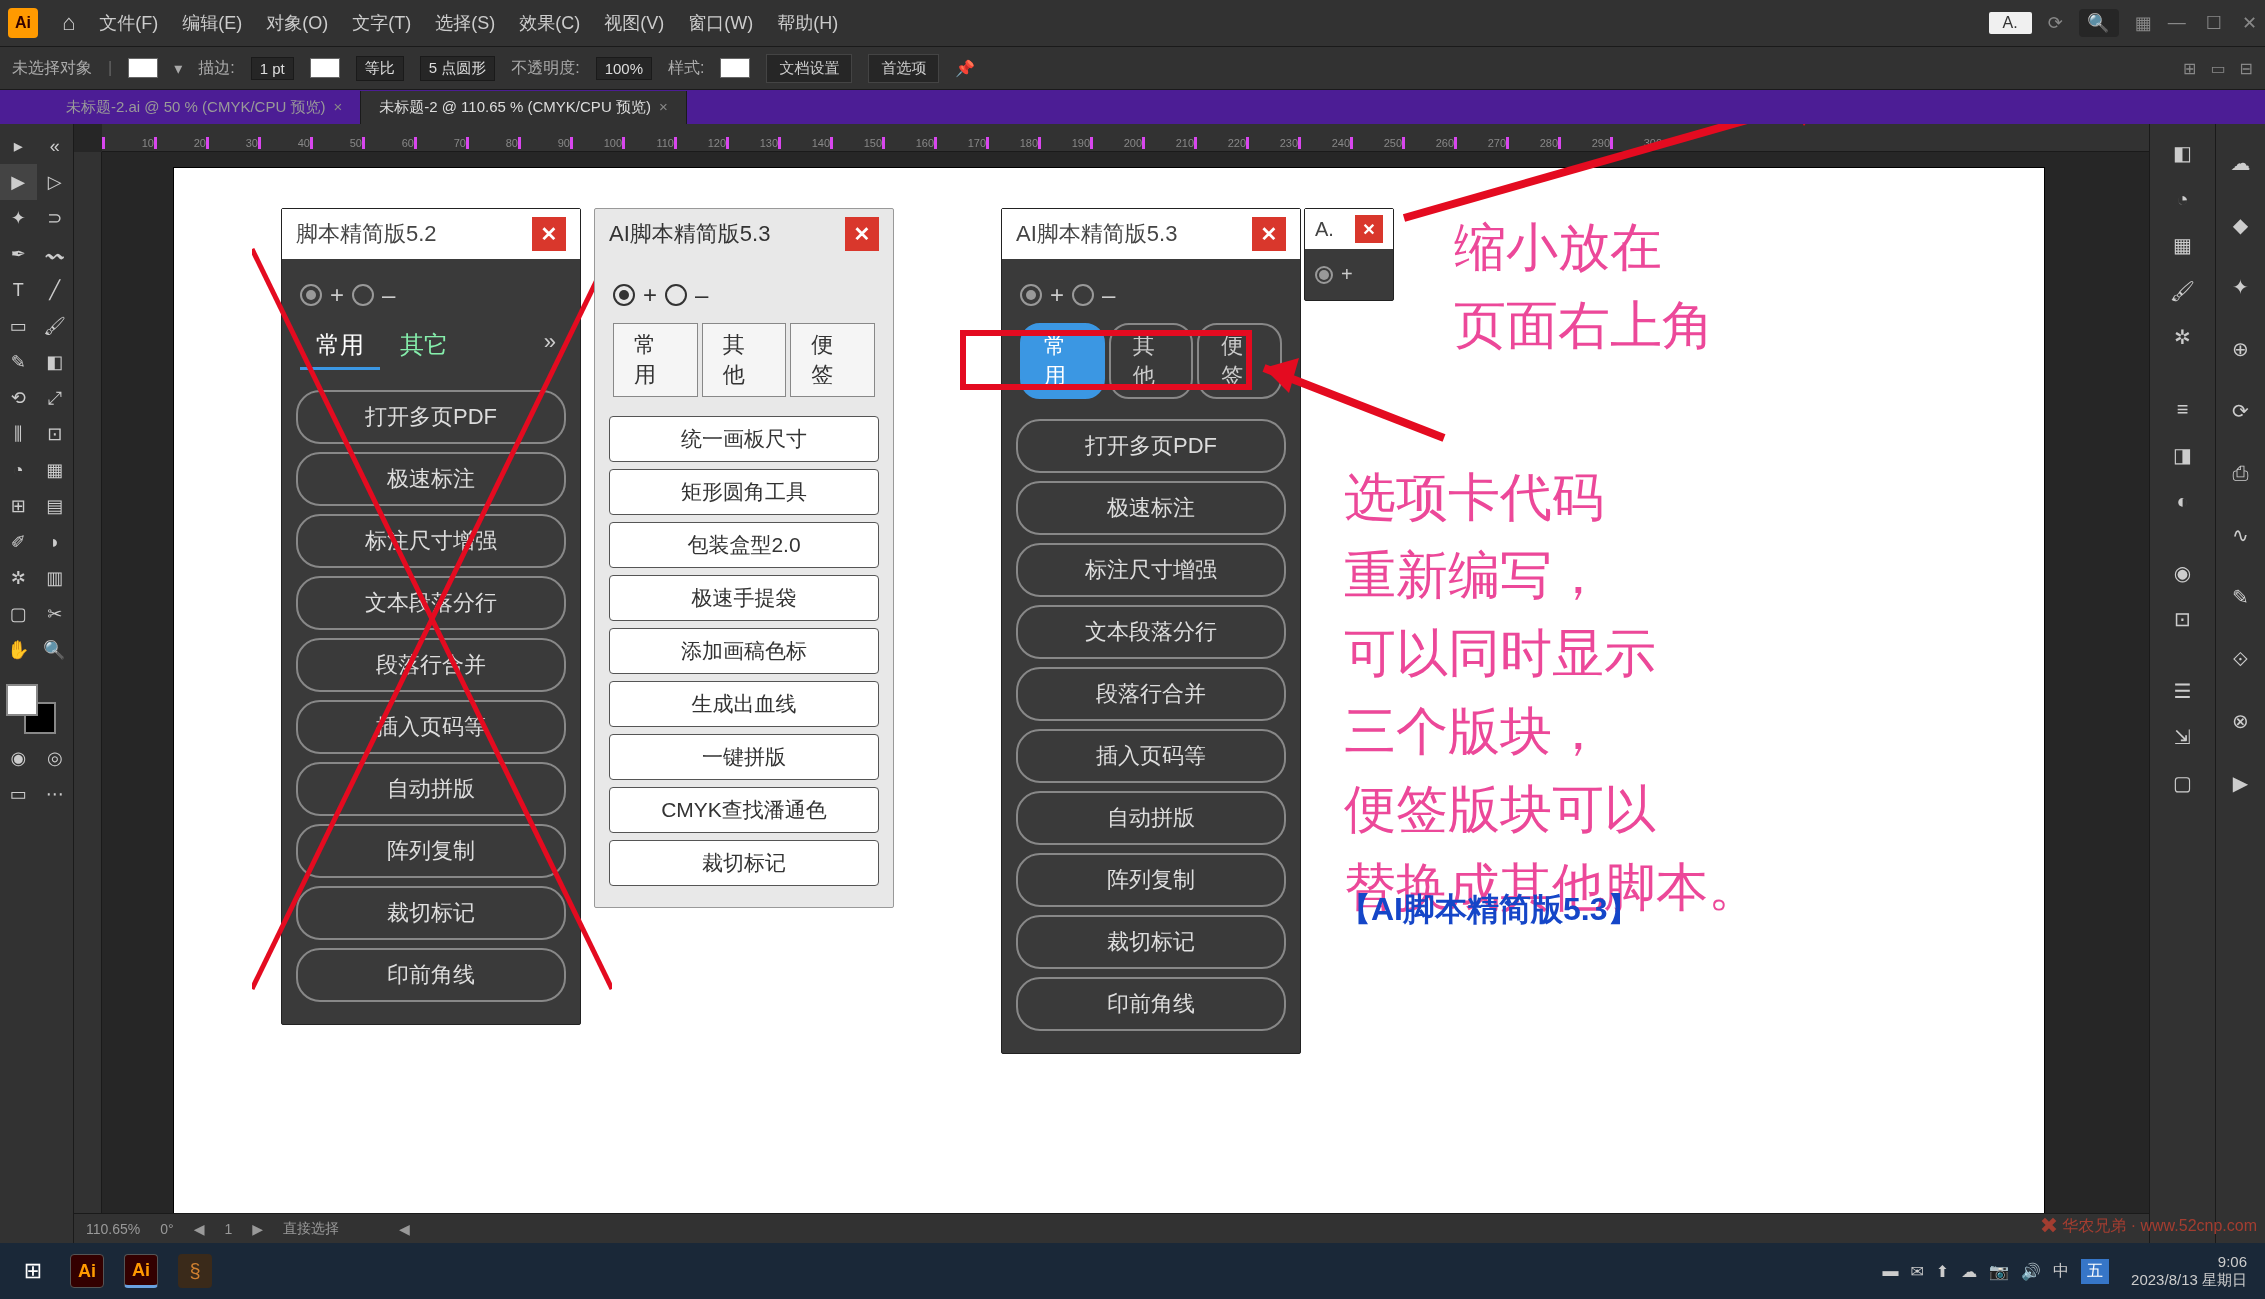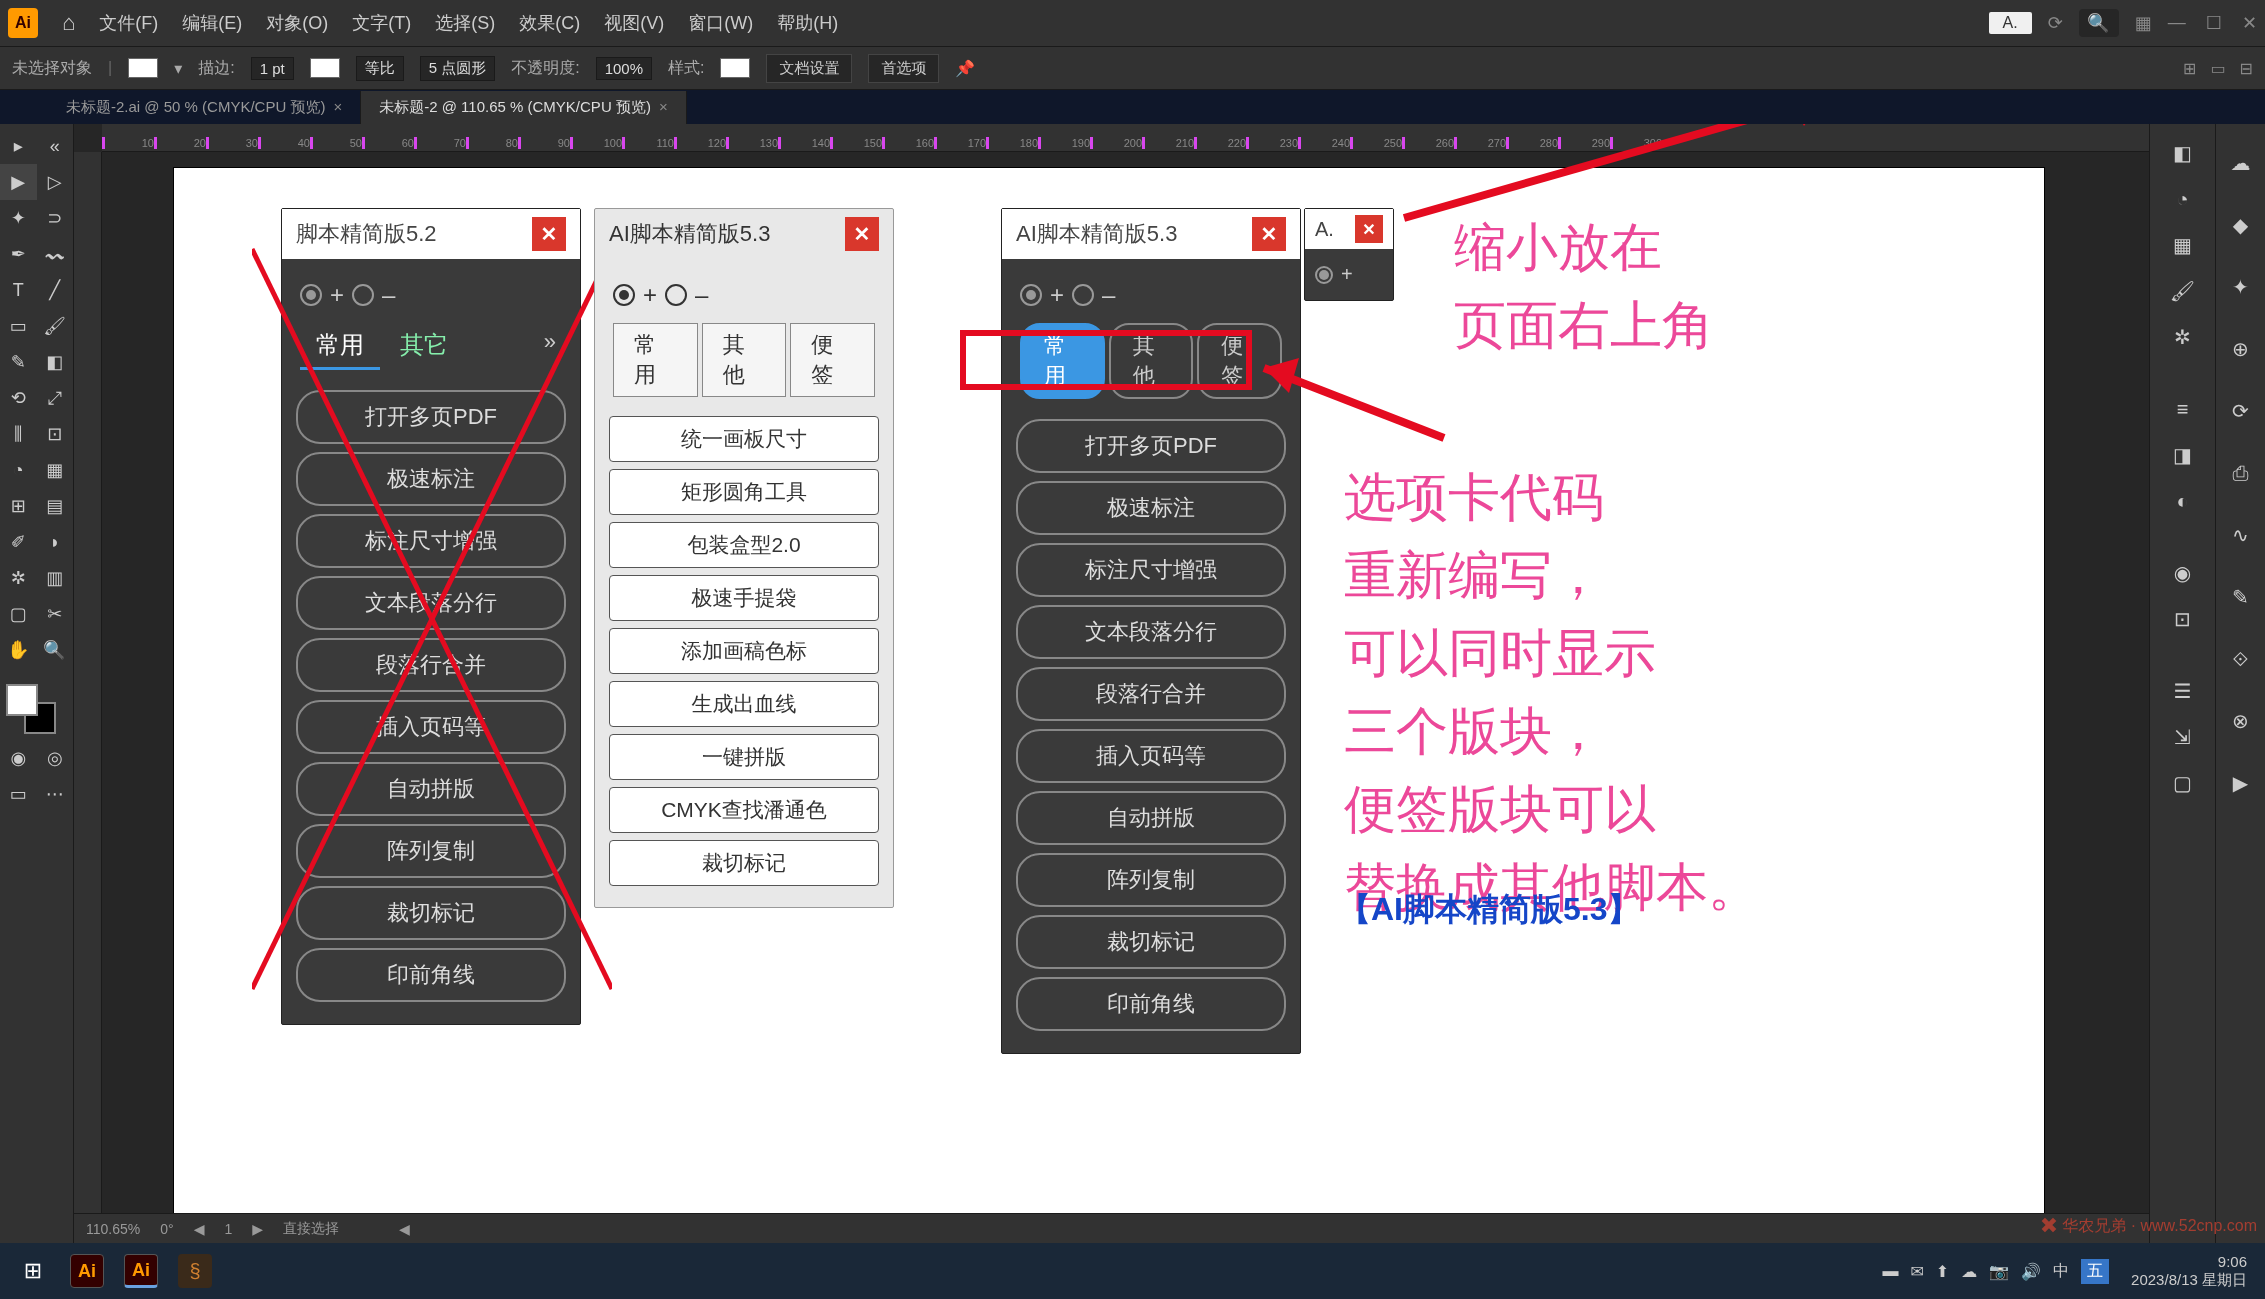--- a/index.html
+++ b/index.html
@@ -16,21 +16,21 @@
 .mini-panel-top { background: #f0f0f0; color: #333; padding: 2px 14px; font-size: 16px; border-radius: 2px; }
 
 
 .optbar { height: 44px; background: #323232; border-top: 1px solid #1a1a1a; border-bottom: 1px solid #1a1a1a; display: flex; align-items: center; padding: 0 12px; color: #aaa; font-size: 16px; gap: 16px; }
 .opt-label { color: #aaa; }
 .opt-field { background: #262626; border: 1px solid #1a1a1a; padding: 2px 8px; color: #ddd; font-size: 15px; }
 .opt-swatch { width: 30px; height: 20px; background: #fff; border: 1px solid #666; }
 .opt-btn { background: #262626; border: 1px solid #444; padding: 4px 12px; color: #ccc; font-size: 15px; }
 
 
-.tabsbar { height: 34px; background: #0f172a; display: flex; align-items: flex-end; padding-left: 48px; }
+.tabsbar { height: 34px; background: #4c1d95; display: flex; align-items: flex-end; padding-left: 48px; }
 .doc-tab { padding: 7px 18px; color: #999; font-size: 15px; border-right: 1px solid #1a1a1a; }
 .doc-tab.active { background: #323232; color: #ddd; }
 .doc-close { margin-left: 8px; color: #888; }
 
 
 .main { position: absolute; top: 124px; bottom: 56px; left: 0; right: 0; display: flex; }
 
 
 .toolbar { width: 74px; background: #323232; border-right: 1px solid #1a1a1a; display: flex; flex-direction: column; padding: 4px 0; }
 .tool-row { display: flex; }

